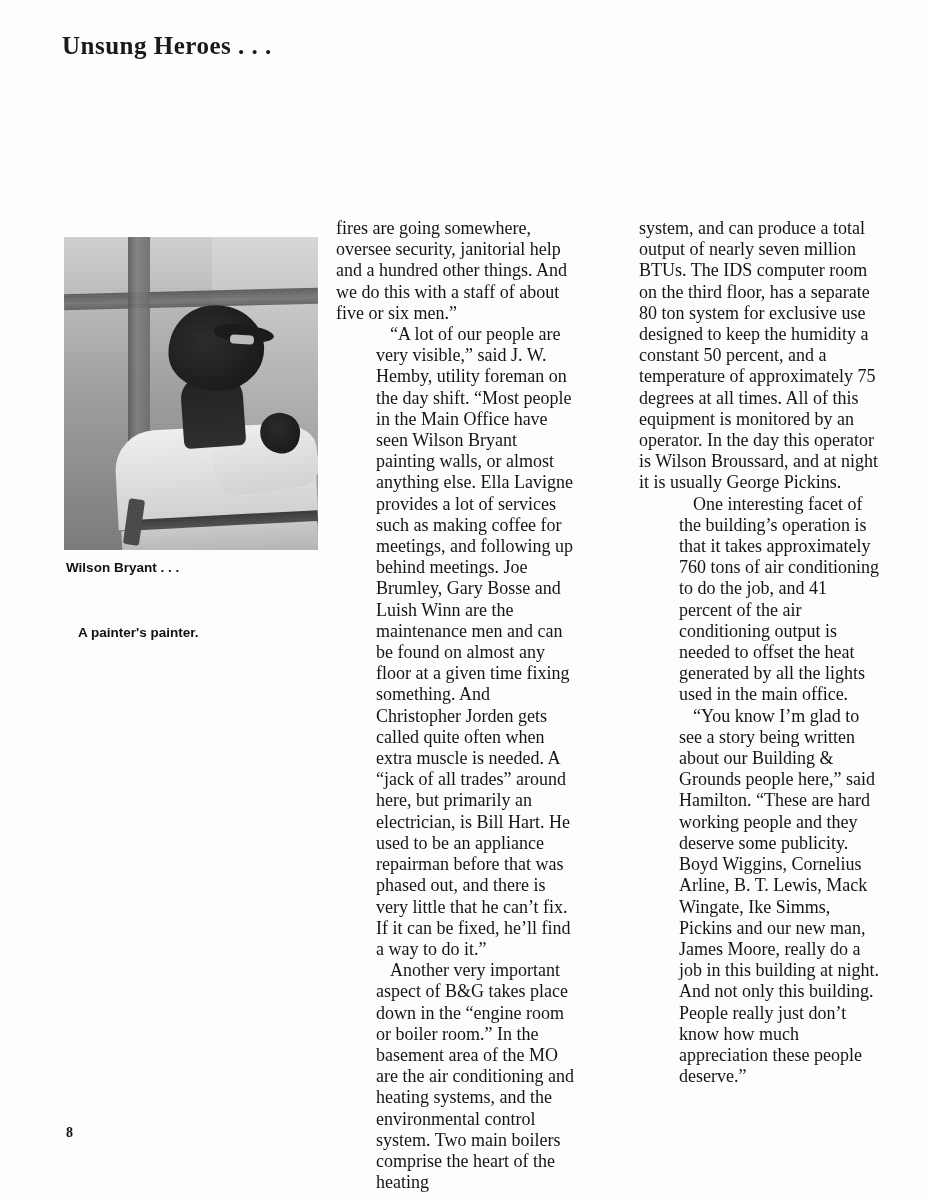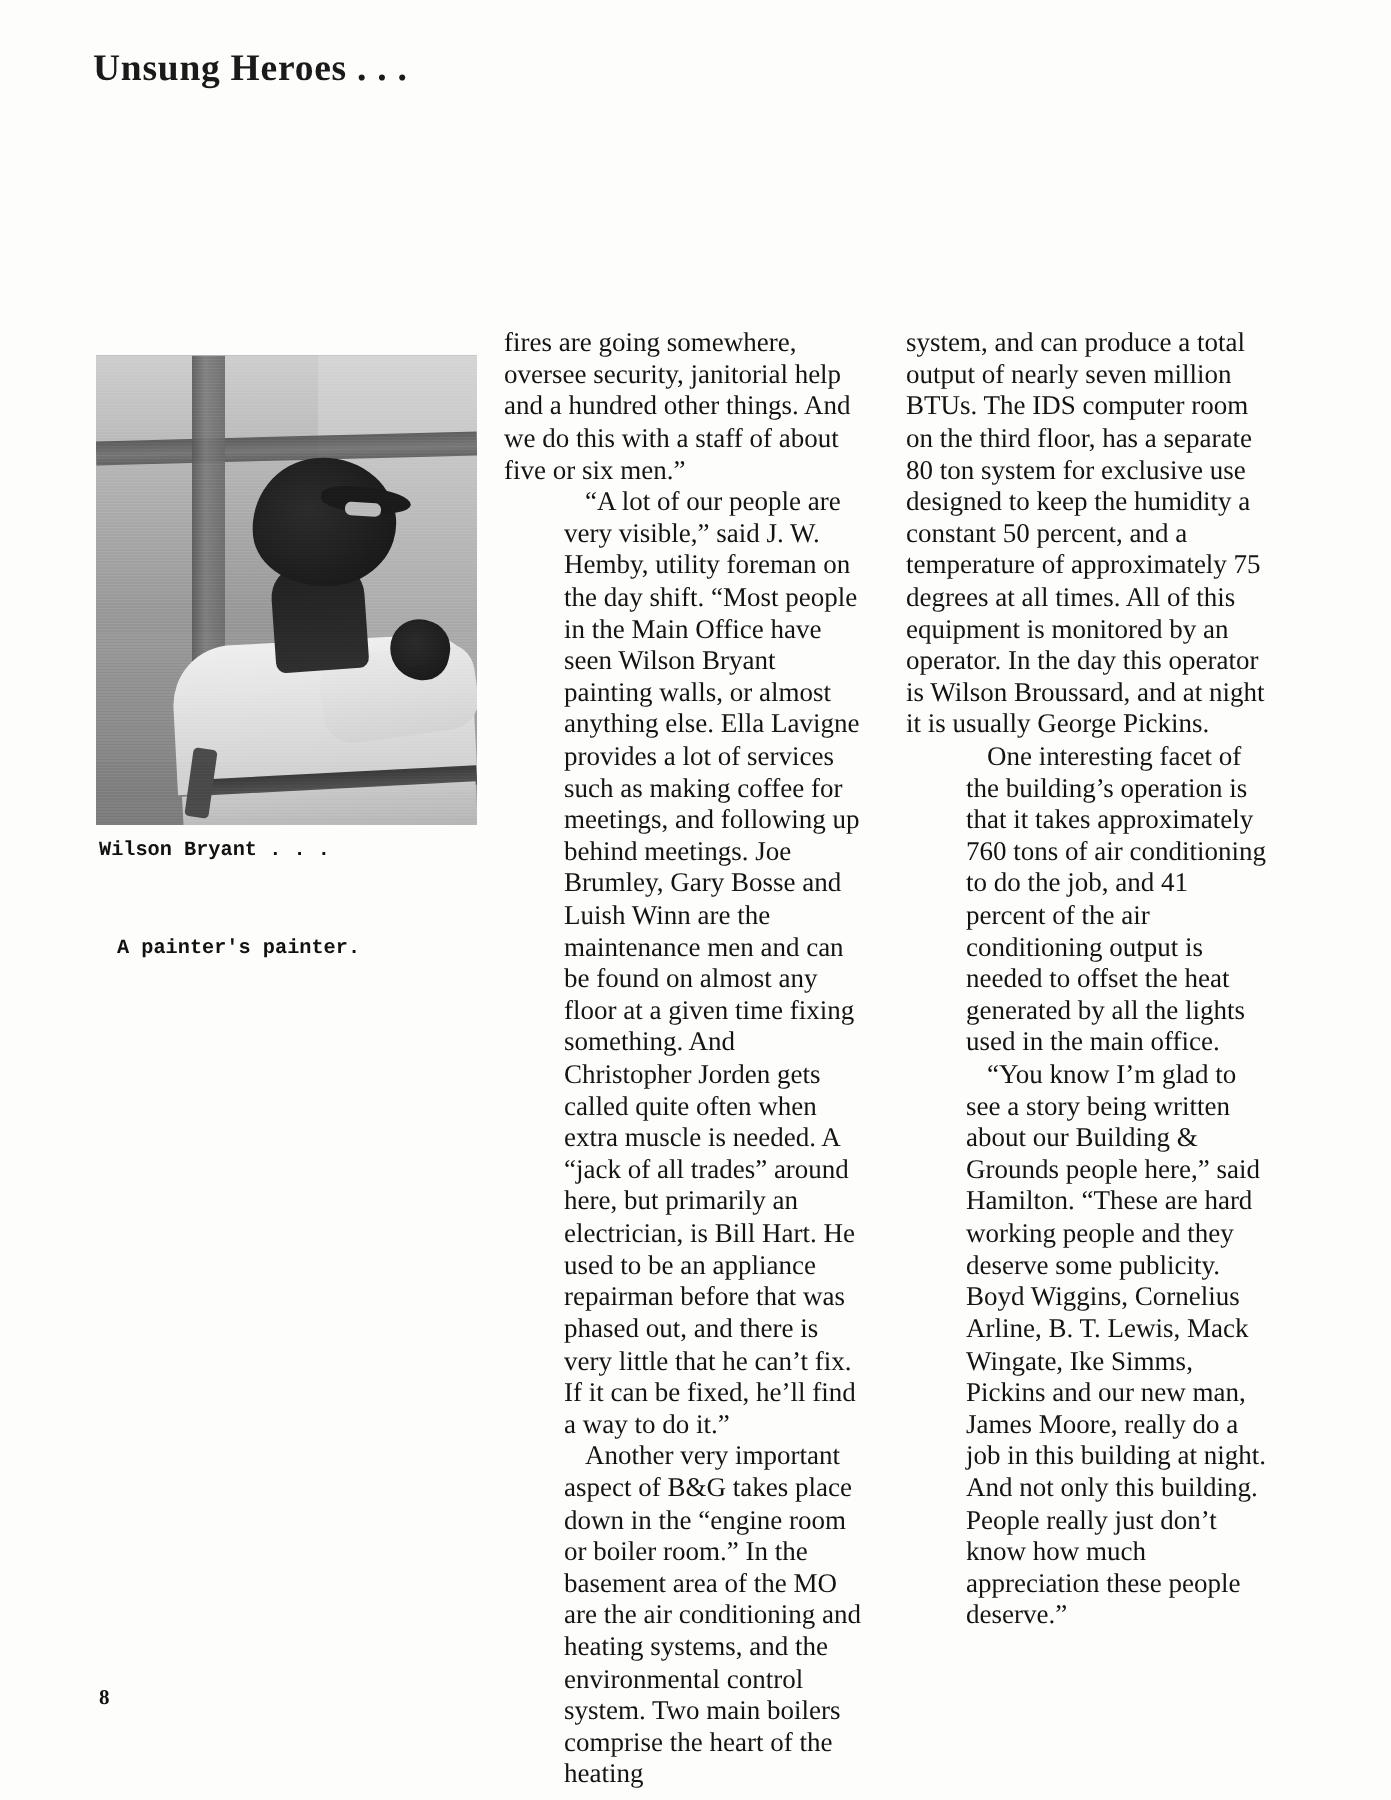--- a/index.html
+++ b/index.html
@@ -146,21 +146,21 @@
   }
   .photo .grain {
     position: absolute; inset: 0;
     background-image:
       repeating-linear-gradient(0deg, rgba(255,255,255,0.035) 0px, rgba(255,255,255,0.035) 1px, rgba(0,0,0,0.035) 1px, rgba(0,0,0,0.035) 2px);
     mix-blend-mode: overlay;
   }
 
   .caption {
     margin-top: 9px;
-    font-family: Liberation Mono, monospace;
+    font-family: Liberation Sans, sans-serif;
     font-size: 13.5px;
     line-height: 17px;
     font-weight: bold;
     color: #111;
   }
   .caption .line1 { padding-left: 2px; }
   .caption .line2 { padding-left: 14px; margin-top: 48px; }
 
   
   .col {
@@ -173,21 +173,21 @@
     text-align: left;
   }
   .col p {
     margin: 0;
   }
   .col p.indent {
     text-indent: 14px;
     margin-left: 40px;
   }
   .col-2 { left: 336px; width: 240px; }
-  .col-3 { left: 604px; width: 244px; }
+  .col-3 { left: 639px; width: 244px; }
 
   .folio {
     position: absolute;
     left: 66px;
     top: 1125px;
     font-family: "Liberation Serif", serif;
     font-weight: bold;
     font-size: 14px;
     color: #111;
   }

